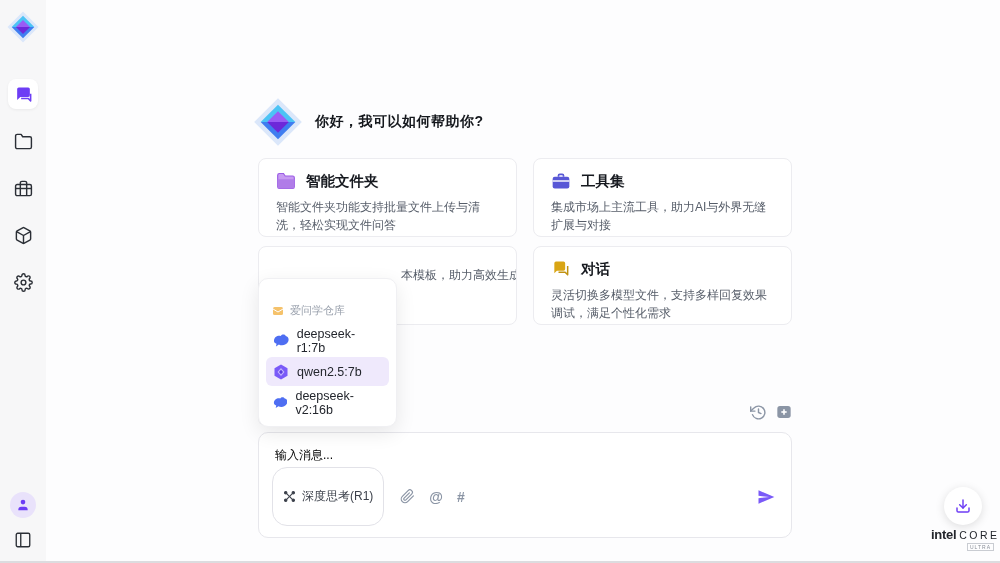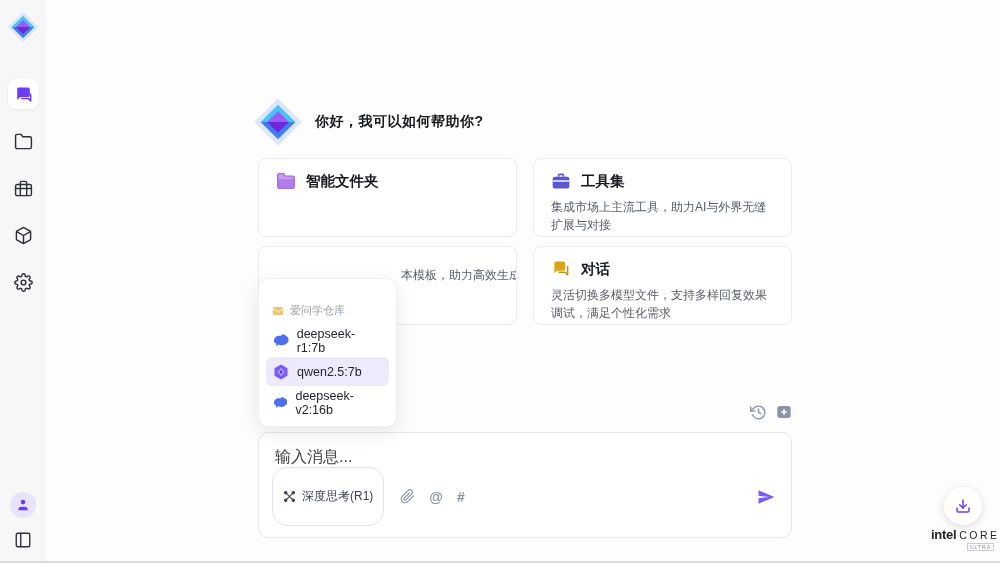--- a/index.html
+++ b/index.html
@@ -37,21 +37,21 @@
 
   
   .model-row { position:absolute; left:258px; top:399px; width:534px; display:flex; align-items:center; }
   .model-selector { display:inline-flex; align-items:center; gap:7px; background:#f2f2f5; border-radius:6px; padding:5px 10px; cursor:pointer; }
   .model-selector span { font-size:12.5px; color:#3a3f47; }
   .model-actions { margin-left:auto; display:flex; align-items:center; gap:9px; }
   .icon-btn { cursor:pointer; display:flex; align-items:center; justify-content:center; }
 
   
   .composer { position:absolute; left:258px; top:432px; width:534px; height:106px; background:#fff; border:1px solid #e7e7ec; border-radius:10px; }
-  .composer-placeholder { position:absolute; left:16px; top:14px; font-size:16px; color:#404040; }
+  .composer-placeholder { position:absolute; left:16px; top:14px; font-size:12px; color:#000000; }
   .composer-toolbar { position:absolute; left:13px; right:15px; bottom:11px; display:flex; align-items:center; }
   .deep-think { display:inline-flex; align-items:center; gap:6px; border:1px solid #e2e2e8; border-radius:15px; padding:20px 10px; font-size:12px; color:#3c414b; cursor:pointer; background:#fff; }
   .tool-icons { display:flex; align-items:center; gap:14px; margin-left:16px; color:#8b95a5; }
   .tool-icons .glyph { font-size:14px; cursor:pointer; font-weight:bold; }
   .send-btn { margin-left:auto; cursor:pointer; display:flex; }
 
   
   .fab { position:absolute; left:944px; top:487px; width:38px; height:38px; border-radius:50%; background:#fff; box-shadow:0 2px 10px rgba(0,0,0,.13); display:flex; align-items:center; justify-content:center; cursor:pointer; z-index:15; }
   .intel { position:absolute; left:931px; top:527px; width:62px; color:#23262c; z-index:15; }
   .intel-line { display:flex; align-items:center; }
@@ -134,20 +134,21 @@
 
 <div class="cards">
   <div class="card">
     <div class="card-head">
       <svg width="20" height="20" viewBox="0 0 24 24">
         <path d="M22 19a2 2 0 0 1-2 2H4a2 2 0 0 1-2-2V5a2 2 0 0 1 2-2h5l2 3h9a2 2 0 0 1 2 2z" fill="#c79bf2" stroke="#9b5de5" stroke-width="1.4"></path>
         <path d="M2 10h20v9a2 2 0 0 1-2 2H4a2 2 0 0 1-2-2z" fill="#b07ce8"></path>
       </svg>
       <span class="card-title">智能文件夹</span>
     </div>
+    <div class="card-desc">智能文件夹功能支持批量文件上传与清洗，轻松实现文件问答</div>
   </div>
 
   <div class="card">
     <div class="card-head">
       <svg width="20" height="20" viewBox="0 0 24 24">
         <rect x="2" y="7" width="20" height="14" rx="2.5" fill="#5857d6"></rect>
         <path d="M9 7V5.5A1.5 1.5 0 0 1 10.5 4h3A1.5 1.5 0 0 1 15 5.5V7" fill="none" stroke="#5857d6" stroke-width="2"></path>
         <rect x="2" y="11" width="20" height="2" fill="#fff" opacity=".85"></rect>
       </svg>
       <span class="card-title">工具集</span>

